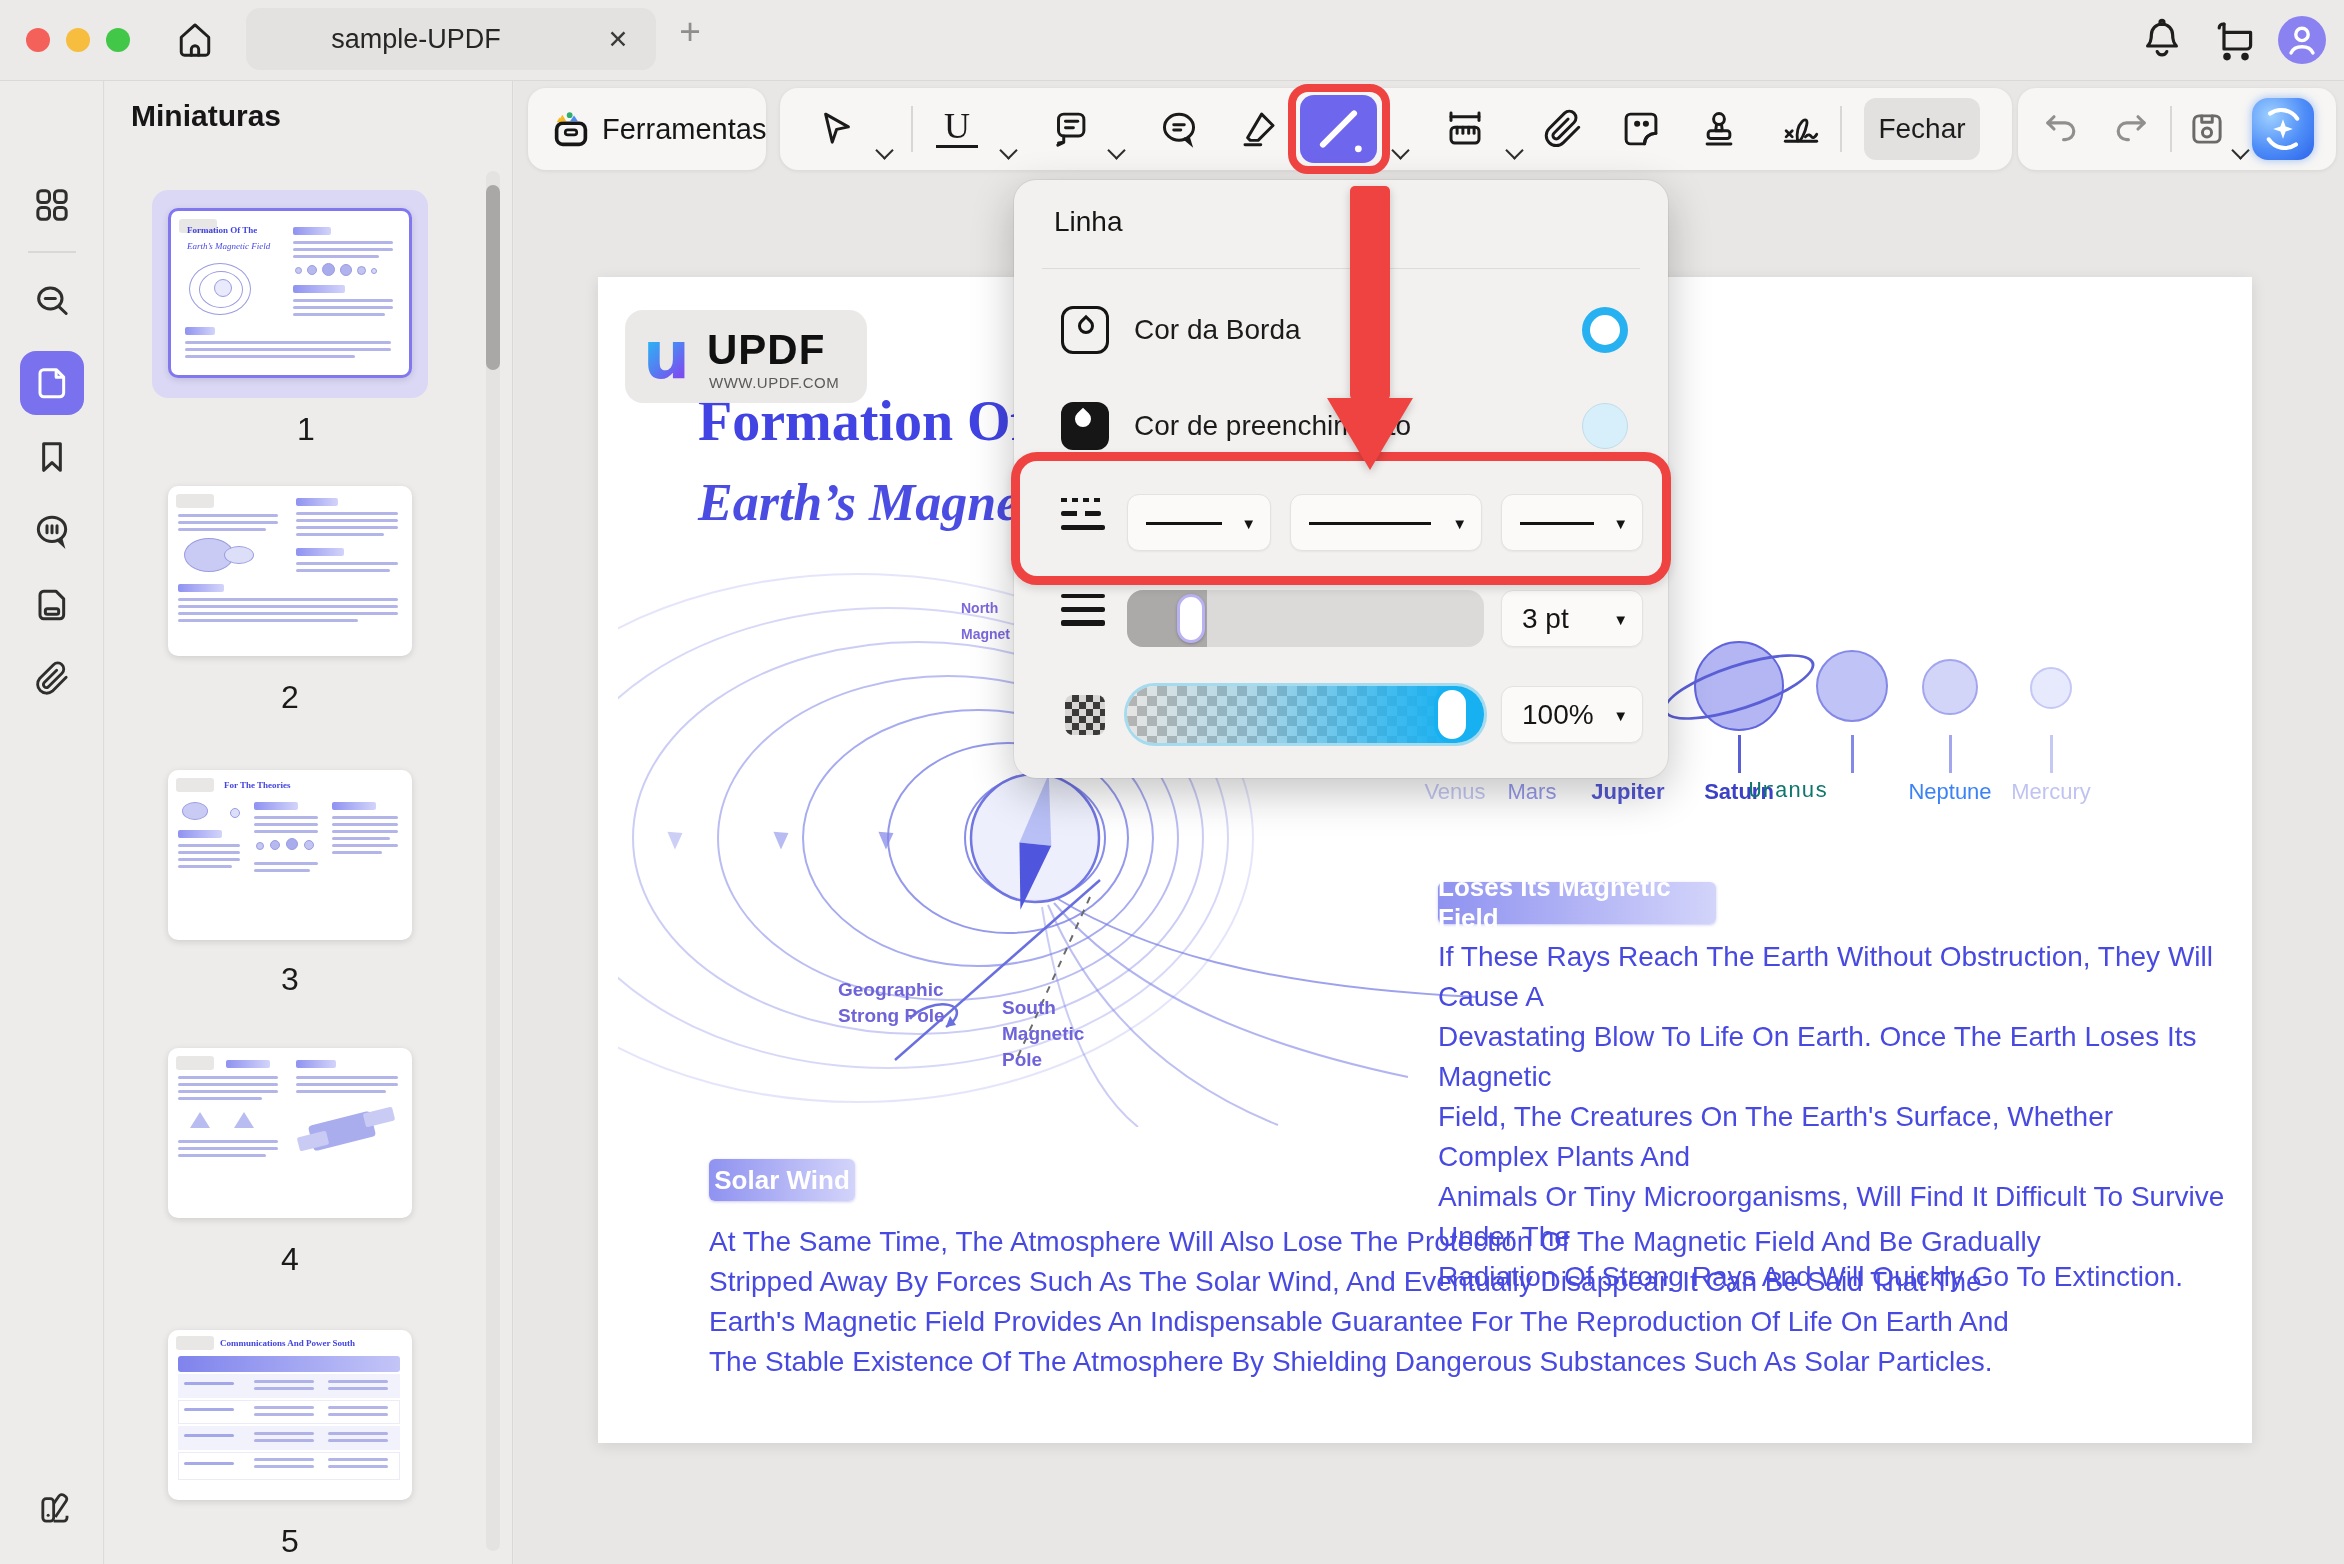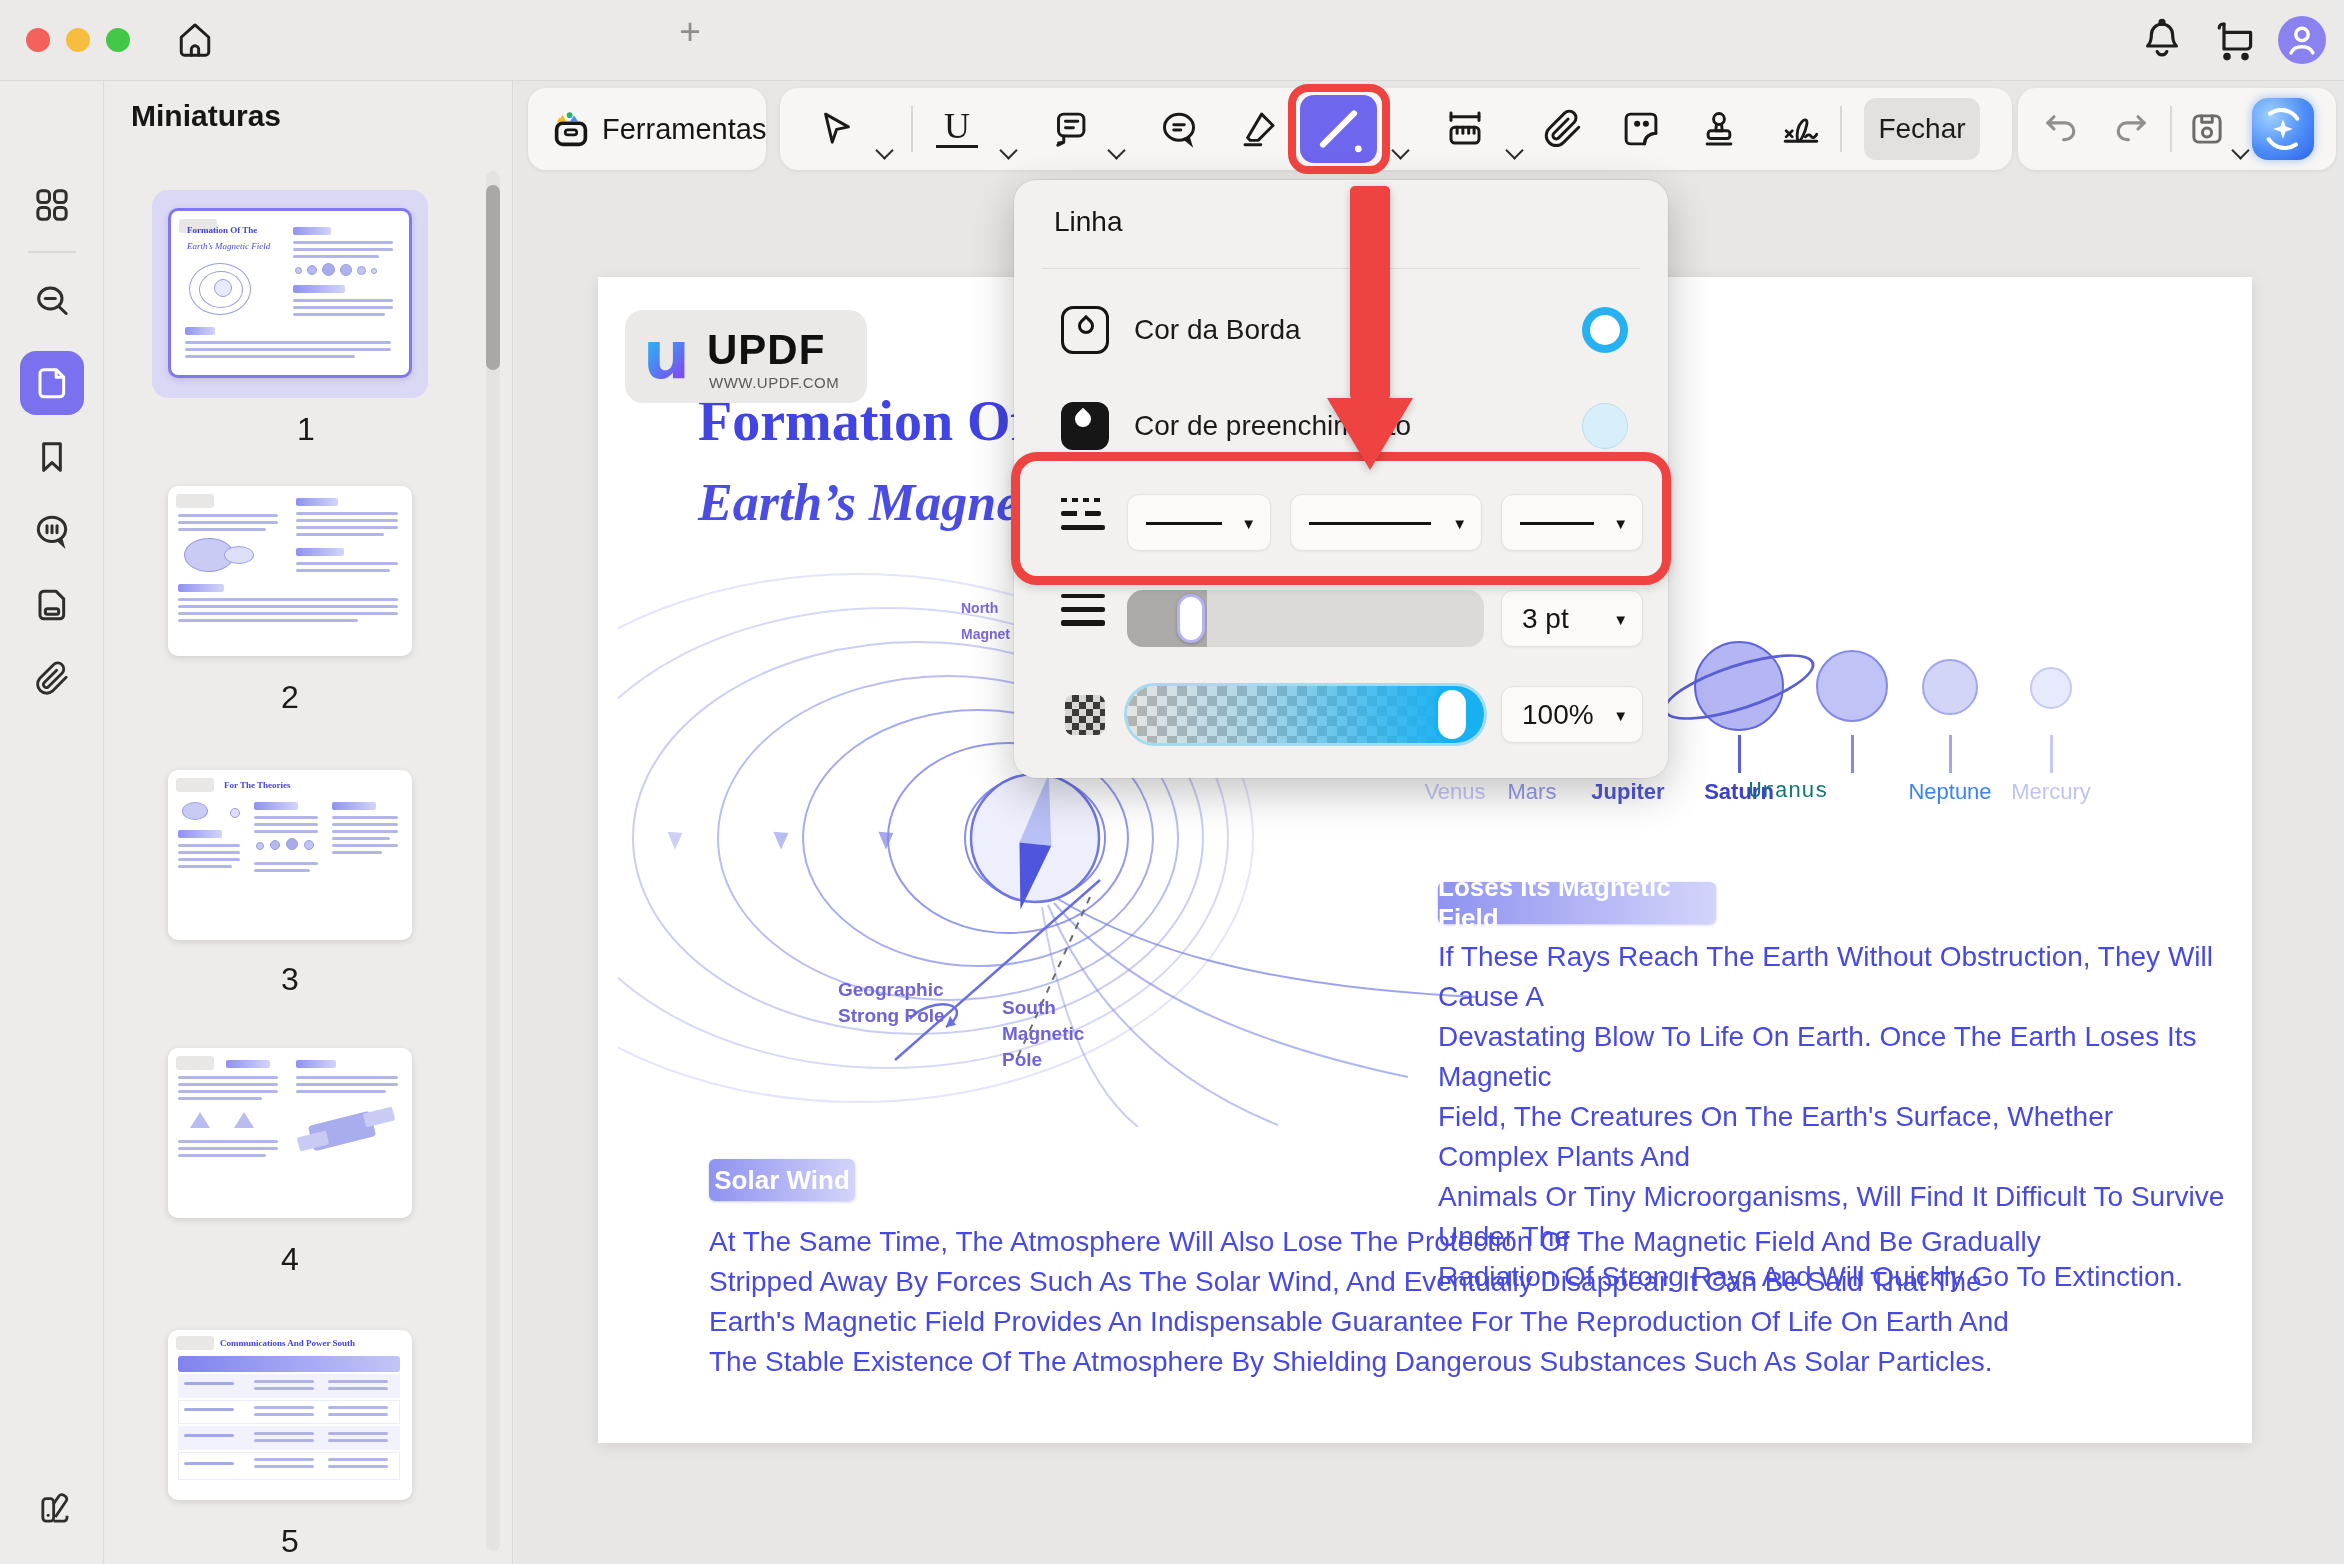--- a/index.html
+++ b/index.html
@@ -135,20 +135,24 @@
 
 <div id="titlebar">
   <div class="traffic" id="tl-red"></div>
   <div class="traffic" id="tl-yellow"></div>
   <div class="traffic" id="tl-green"></div>
   <div id="home-btn">
     <svg class="icon" viewBox="0 0 24 24" fill="none" stroke="currentColor" stroke-width="1.6" stroke-linejoin="round" stroke-linecap="round">
       <path d="M4.5 10.5 L12 3.8 L19.5 10.5 V18.5 a1.8 1.8 0 0 1 -1.8 1.8 h-11.4 a1.8 1.8 0 0 1 -1.8 -1.8 Z"></path>
       <path d="M10 20.3 v-3.2 a2 2 0 0 1 4 0 v3.2"></path>
     </svg>
+  </div>
+  <div id="tab">
+    <div id="tab-title">sample-UPDF</div>
+    <div id="tab-close">✕</div>
   </div>
   <div id="tab-add">+</div>
 
   <div class="tbar-icon" style="left:2138px;">
     <svg class="icon" viewBox="0 0 24 24" fill="none" stroke="currentColor" stroke-width="1.6" stroke-linecap="round" stroke-linejoin="round">
       <path d="M12 4 a5.3 5.3 0 0 1 5.3 5.3 c0 3.6 .9 4.6 1.9 5.7 h-14.4 c1-1.1 1.9-2.1 1.9-5.7 A5.3 5.3 0 0 1 12 4 z"></path>
       <circle cx="12" cy="3.2" r="1"></circle>
       <path d="M9.6 17.8 a2.6 2.6 0 0 0 4.8 0"></path>
     </svg>
   </div>

